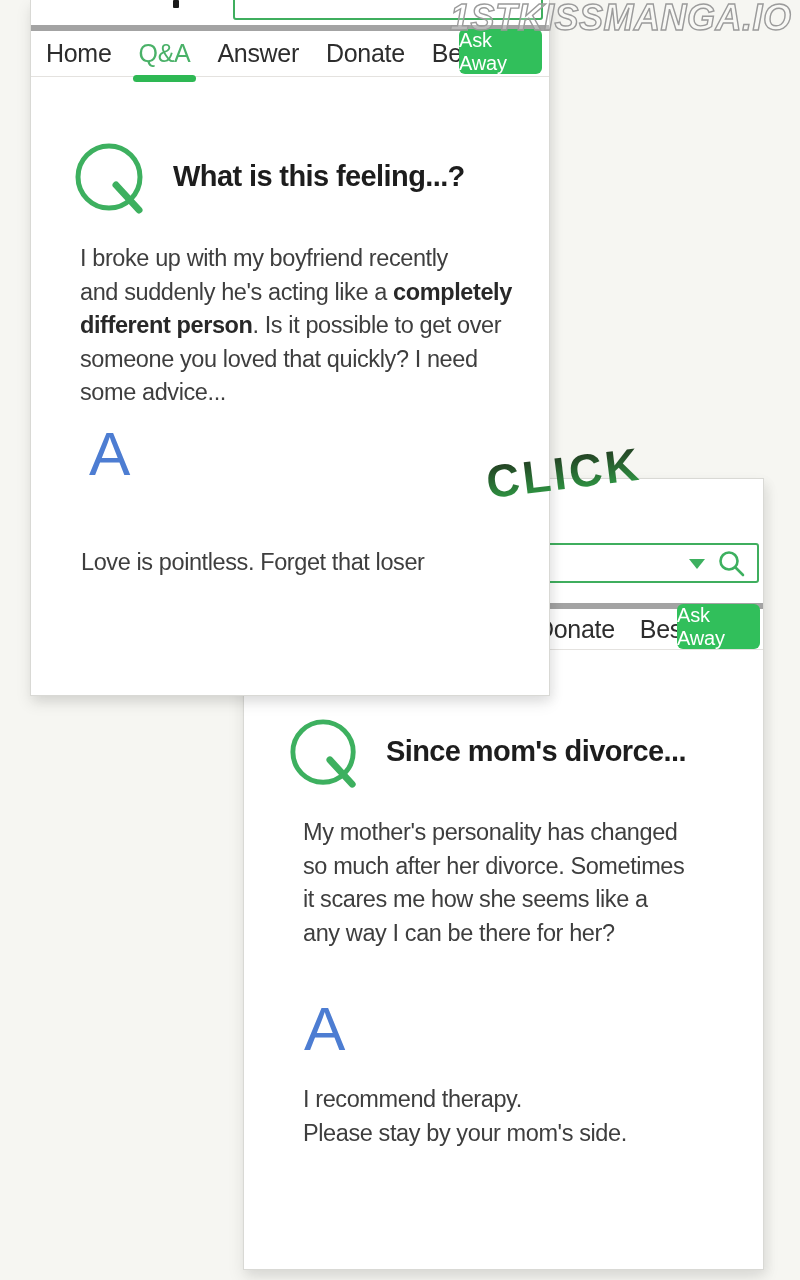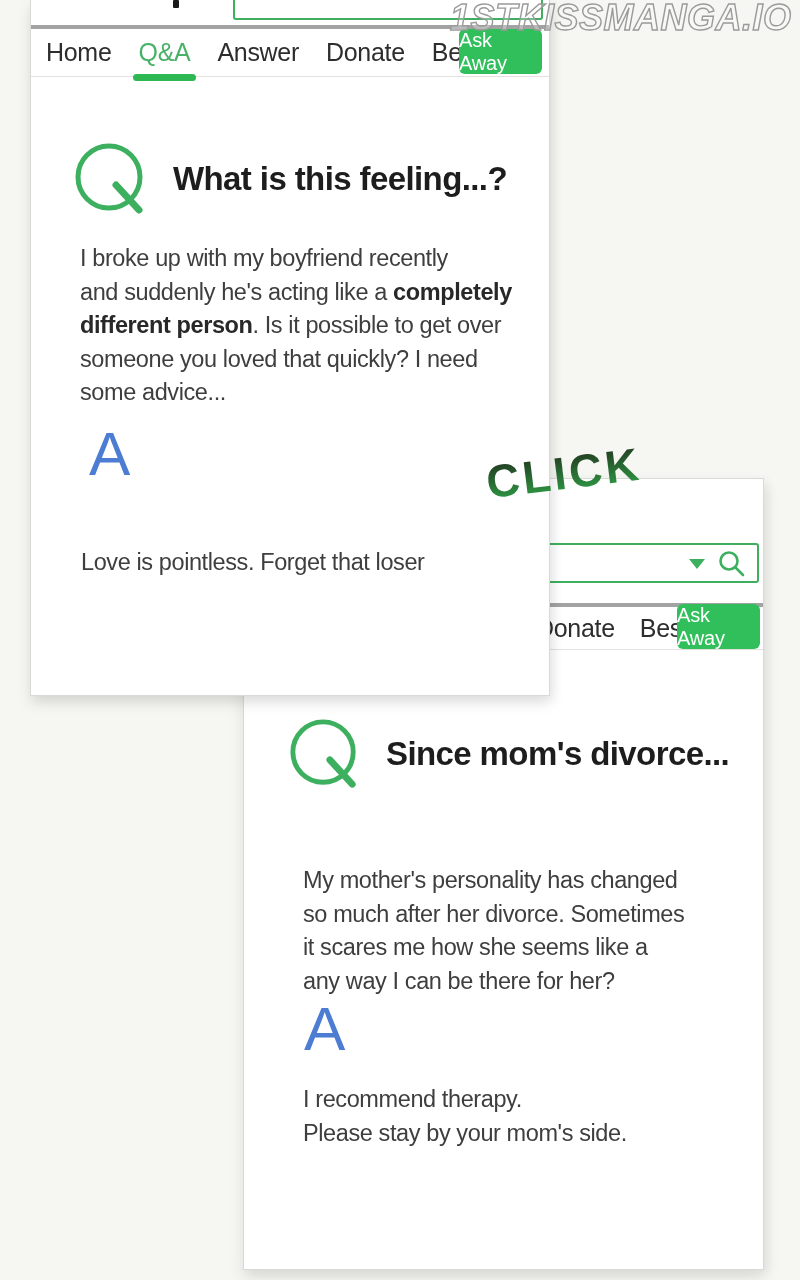--- a/index.html
+++ b/index.html
@@ -35,21 +35,21 @@
   }
   .dd-triangle {
     position:absolute; right:52px; top:14px; width:0; height:0;
     border-left:8px solid transparent; border-right:8px solid transparent;
     border-top:10px solid var(--green-icon);
   }
   .magnifier { position:absolute; right:10px; top:4px; }
   
   .nav {
     position:absolute; left:0; width:100%; display:flex; align-items:center;
-    border-top:4px solid #a3a3a3; border-bottom:1px solid #e4e2df;
+    border-top:6px solid #a3a3a3; border-bottom:1px solid #e4e2df;
     box-sizing:border-box; background:#fff;
   }
   #panel1 .nav { top:25px; height:52px; gap:27px; padding-left:15px; }
   #panel2 .nav { top:124px; height:47px; gap:25px; padding-left:292px; }
   .nav-item { font-size:25px; color:var(--nav-text); letter-spacing:-0.3px; white-space:nowrap; }
   .nav-item.active { color:var(--green-active-tab); position:relative; }
   .nav-item.active::after {
     content:""; position:absolute; left:-6px; right:-6px; bottom:-14px; height:7px;
     border-radius:4px; background:var(--green-underline);
   }
@@ -58,31 +58,31 @@
     background:var(--green-button); color:#fff; font-size:20px; border-radius:6px;
     letter-spacing:-0.2px; cursor:pointer;
   }
   #panel1 .ask-btn { right:7px; top:29px; width:83px; height:45px; }
   #panel2 .ask-btn { right:3px; top:125px; width:83px; height:45px; }
   
   .q-icon { position:absolute; }
   #panel1 .q-icon { left:42px; top:142px; }
   #panel2 .q-icon { left:44px; top:239px; }
   .q-title {
-    position:absolute; font-size:33px; font-weight:700; color:var(--title-text);
+    position:absolute; font-size:29px; font-weight:700; color:var(--title-text);
     letter-spacing:-0.6px; white-space:nowrap;
   }
   #panel1 .q-title { left:142px; top:160px; }
   #panel2 .q-title { left:142px; top:256px;text-align:right; }
   .body-text, .answer-text {
     position:absolute; font-size:23.5px; line-height:33.5px;
     color:var(--body-text); letter-spacing:-0.4px; white-space:nowrap;
   }
   #panel1 .body-text { left:49px; top:242px; }
-  #panel2 .body-text { left:59px; top:337px;margin-top:48px; }
+  #panel2 .body-text { left:59px; top:337px; }
   .body-text .bold { font-weight:700; color:#282828; }
   .a-mark { position:absolute; font-size:62px; font-weight:400; color:var(--blue-answer); }
   #panel1 .a-mark { left:58px; top:418px; }
   #panel2 .a-mark { left:60px; top:514px; }
   #panel1 .answer-text { left:50px; top:509px;margin-top:37px; }
   #panel2 .answer-text { left:59px; top:604px; }
   
   .click-sfx {
     position:absolute; left:486px; top:446px; z-index:3;
     font-size:46px; font-weight:800; letter-spacing:3px;

